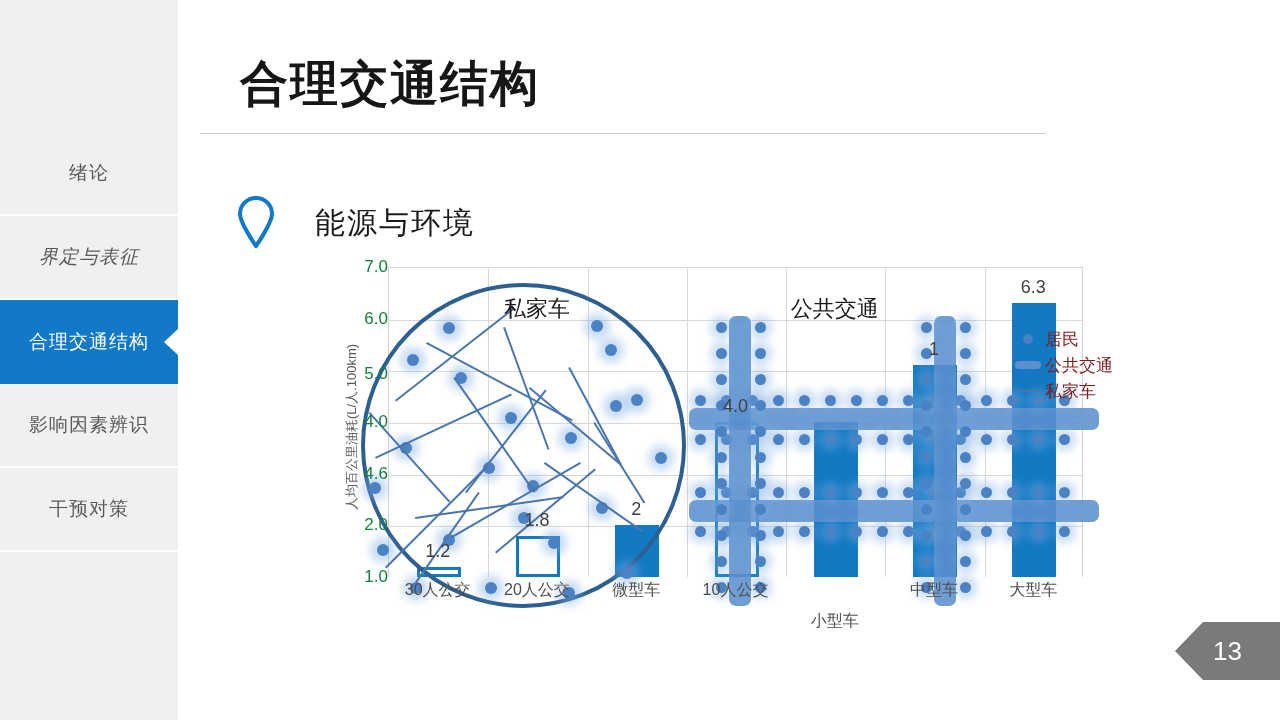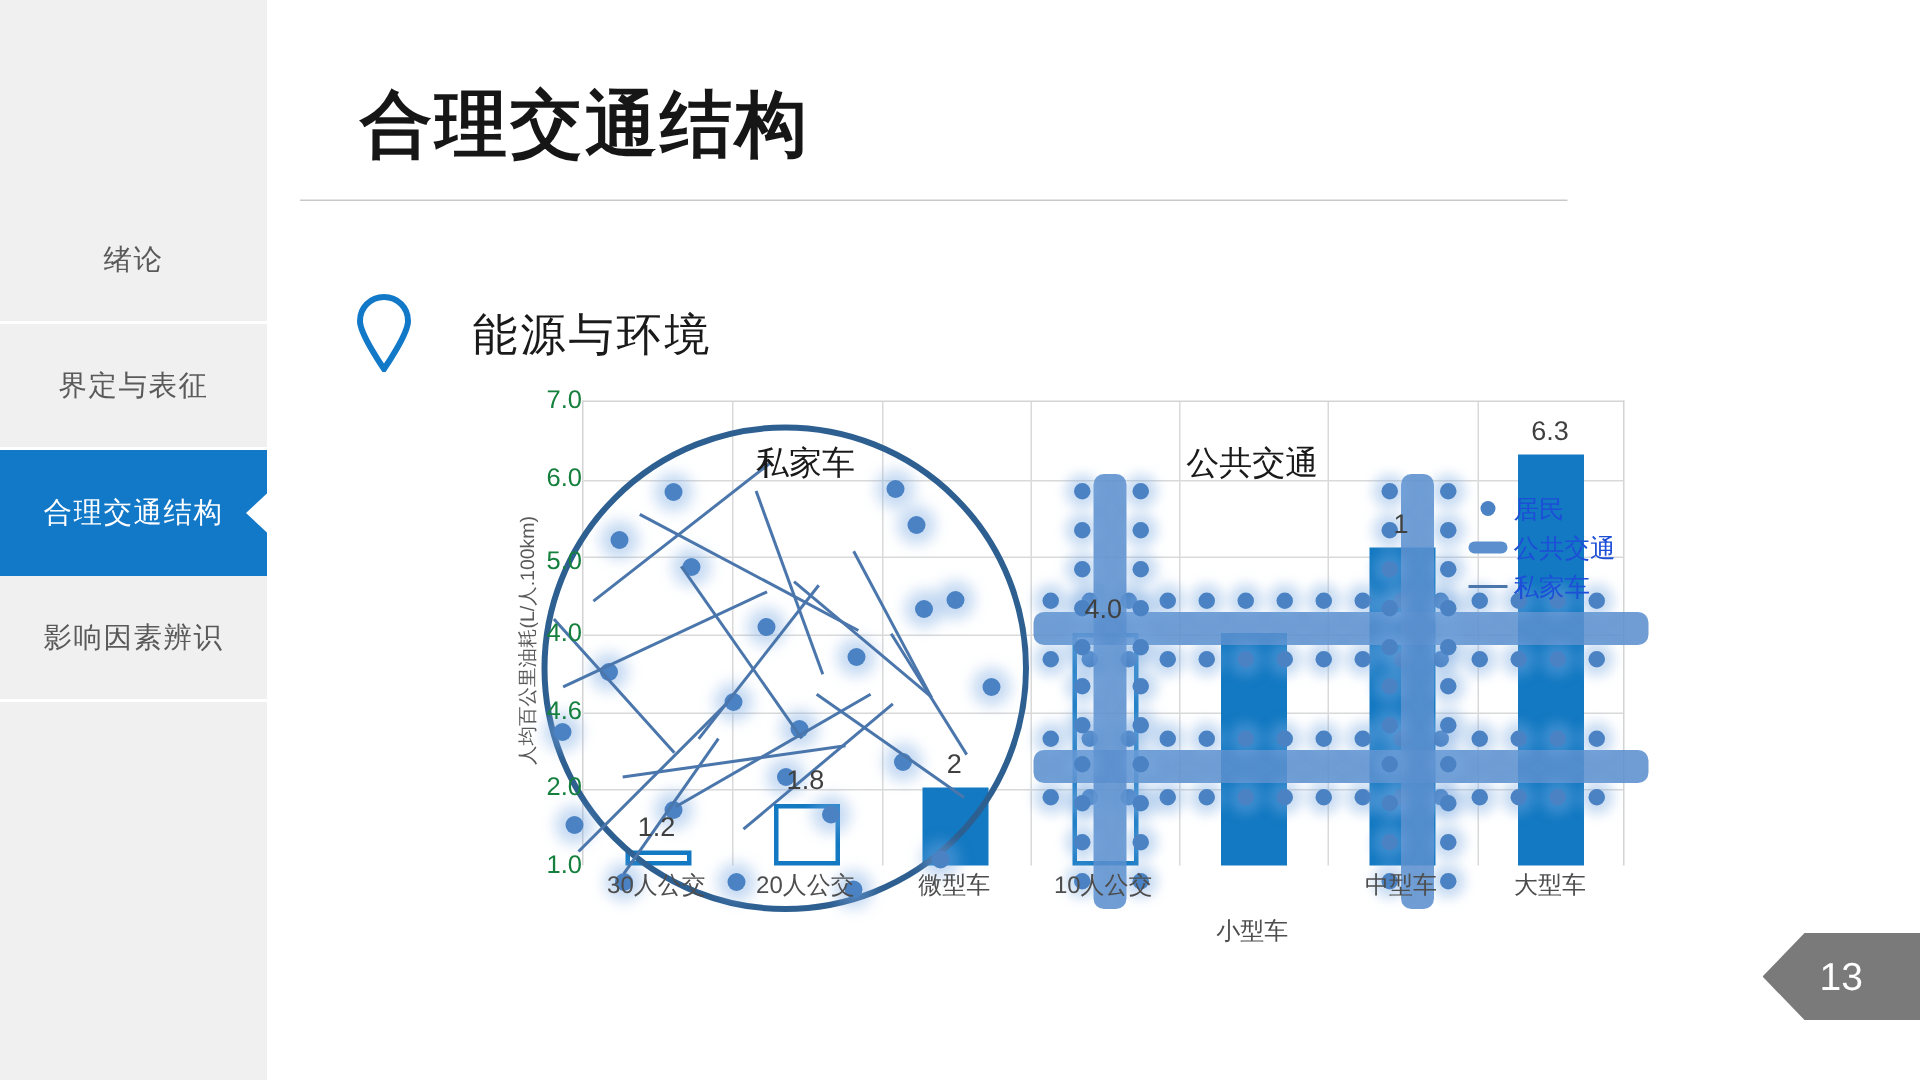--- a/index.html
+++ b/index.html
@@ -102,21 +102,21 @@
   .seg{position:absolute;height:0;border-top:2px solid #4a76ac;transform-origin:0 0;}
 
   
   .road{position:absolute;background:#5b8fce;border-radius:7px;opacity:.88;}
   .rd{
     position:absolute;width:11px;height:11px;border-radius:50%;
     background:#4a82c4;box-shadow:0 0 8px 6px rgba(122,170,226,0.40);
   }
 
   
-  #legend{position:absolute;left:645px;top:68px;font-size:17px;color:#1d4ed8;}
+  #legend{position:absolute;left:681px;top:68px;font-size:17px;color:#7f1d1d;}
   .leg-row{display:flex;align-items:center;height:26px;}
   .leg-key{width:34px;display:flex;align-items:center;justify-content:center;}
   .leg-dot{width:10px;height:10px;border-radius:50%;background:#4a82c4;}
   .leg-thick{width:26px;height:8px;background:#5b8fce;border-radius:4px;}
   .leg-thin{width:26px;height:2px;background:#4a76ac;}
   .leg-lab{white-space:nowrap;}
 
   
   #pagenum{
     position:absolute;right:0;top:622px;width:105px;height:58px;
@@ -125,29 +125,32 @@
     clip-path:polygon(28px 0,100% 0,100% 100%,28px 100%,0 50%);
   }
 </style>
 </head>
 <body>
 
 <div id="sidebar">
   <div class="side-item" style="top:132px;">
     <span>绪论</span>
   </div>
-  <div class="side-item" style="top:216px;">
+  <div class="side-item" style="top:216px;font-style:italic;">
     <span>界定与表征</span>
   </div>
   <div class="side-item active" style="top:300px;">
     <span>合理交通结构</span>
     <span class="side-arrow"></span>
   </div>
   <div class="side-item" style="top:384px;">
     <span>影响因素辨识</span>
+  </div>
+  <div class="side-item" style="top:468px;">
+    <span>干预对策</span>
   </div>
 </div>
 
 <div id="page-title">合理交通结构</div>
 <div id="title-rule"></div>
 
 <svg id="pin-icon" viewBox="0 0 36 52">
   <path d="M18 2 C9 2 2 9 2 18 C2 27 18 50 18 50 C18 50 34 27 34 18 C34 9 27 2 18 2 Z" fill="none" stroke="#1278c8" stroke-width="4"></path>
 </svg>
 <div id="subtitle">能源与环境</div>

